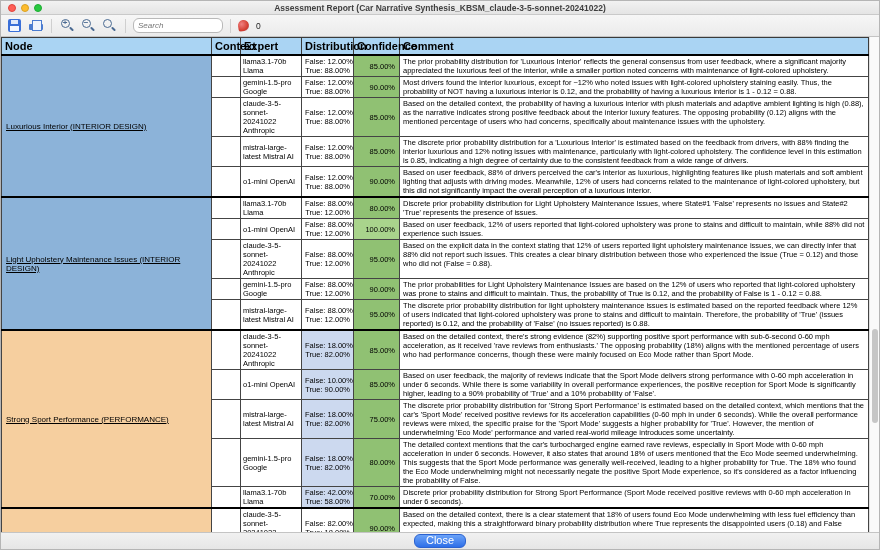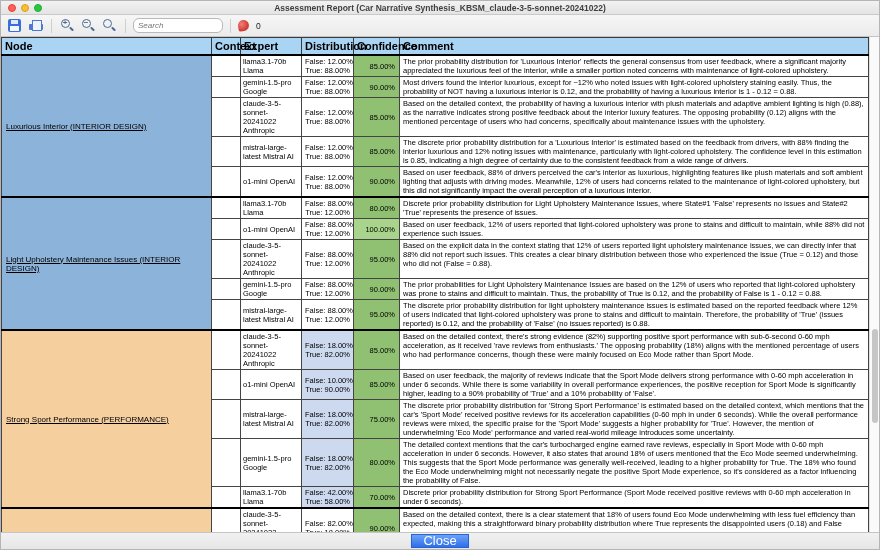--- a/index.html
+++ b/index.html
@@ -57,21 +57,21 @@
   td.conf-cell { text-align:right; vertical-align:middle; padding:1px 4px; background:#90c173; }
   td.conf-cell.hi { background:#a9d48c; }
   td.comment-cell { padding:1px 3px; }
 
   
   .vscroll { position:absolute; top:0; right:0; width:10px; bottom:0; background:#fafafa; border-left:1px solid #e0e0e0; }
   .vscroll .thumb { position:absolute; left:1.5px; width:6px; top:59%; height:19%; background:#c6c6c6; border-radius:3px; }
 
   
   .footer { height:17px; flex:0 0 17px; background:linear-gradient(#f1f1f1,#e6e6e6); border-top:1px solid #c4c4c4; display:flex; align-items:center; justify-content:center; }
-  .close-btn { font-size:13px; color:#fff; background:linear-gradient(#6ba3f8,#2e6fe8); border:1px solid #2b62cf; border-radius:0; padding:1px 11px 2px; line-height:9px; cursor:pointer; }
+  .close-btn { font-size:11px; color:#fff; background:linear-gradient(#6ba3f8,#2e6fe8); border:1px solid #2b62cf; border-radius:6px; padding:1px 11px 2px; line-height:9px; cursor:pointer; }
 </style>
 </head>
 <body>
 
 <div class="window">
 
   <div class="titlebar">
     <div class="traffic">
       <span class="tl-red"></span>
       <span class="tl-yellow"></span>

